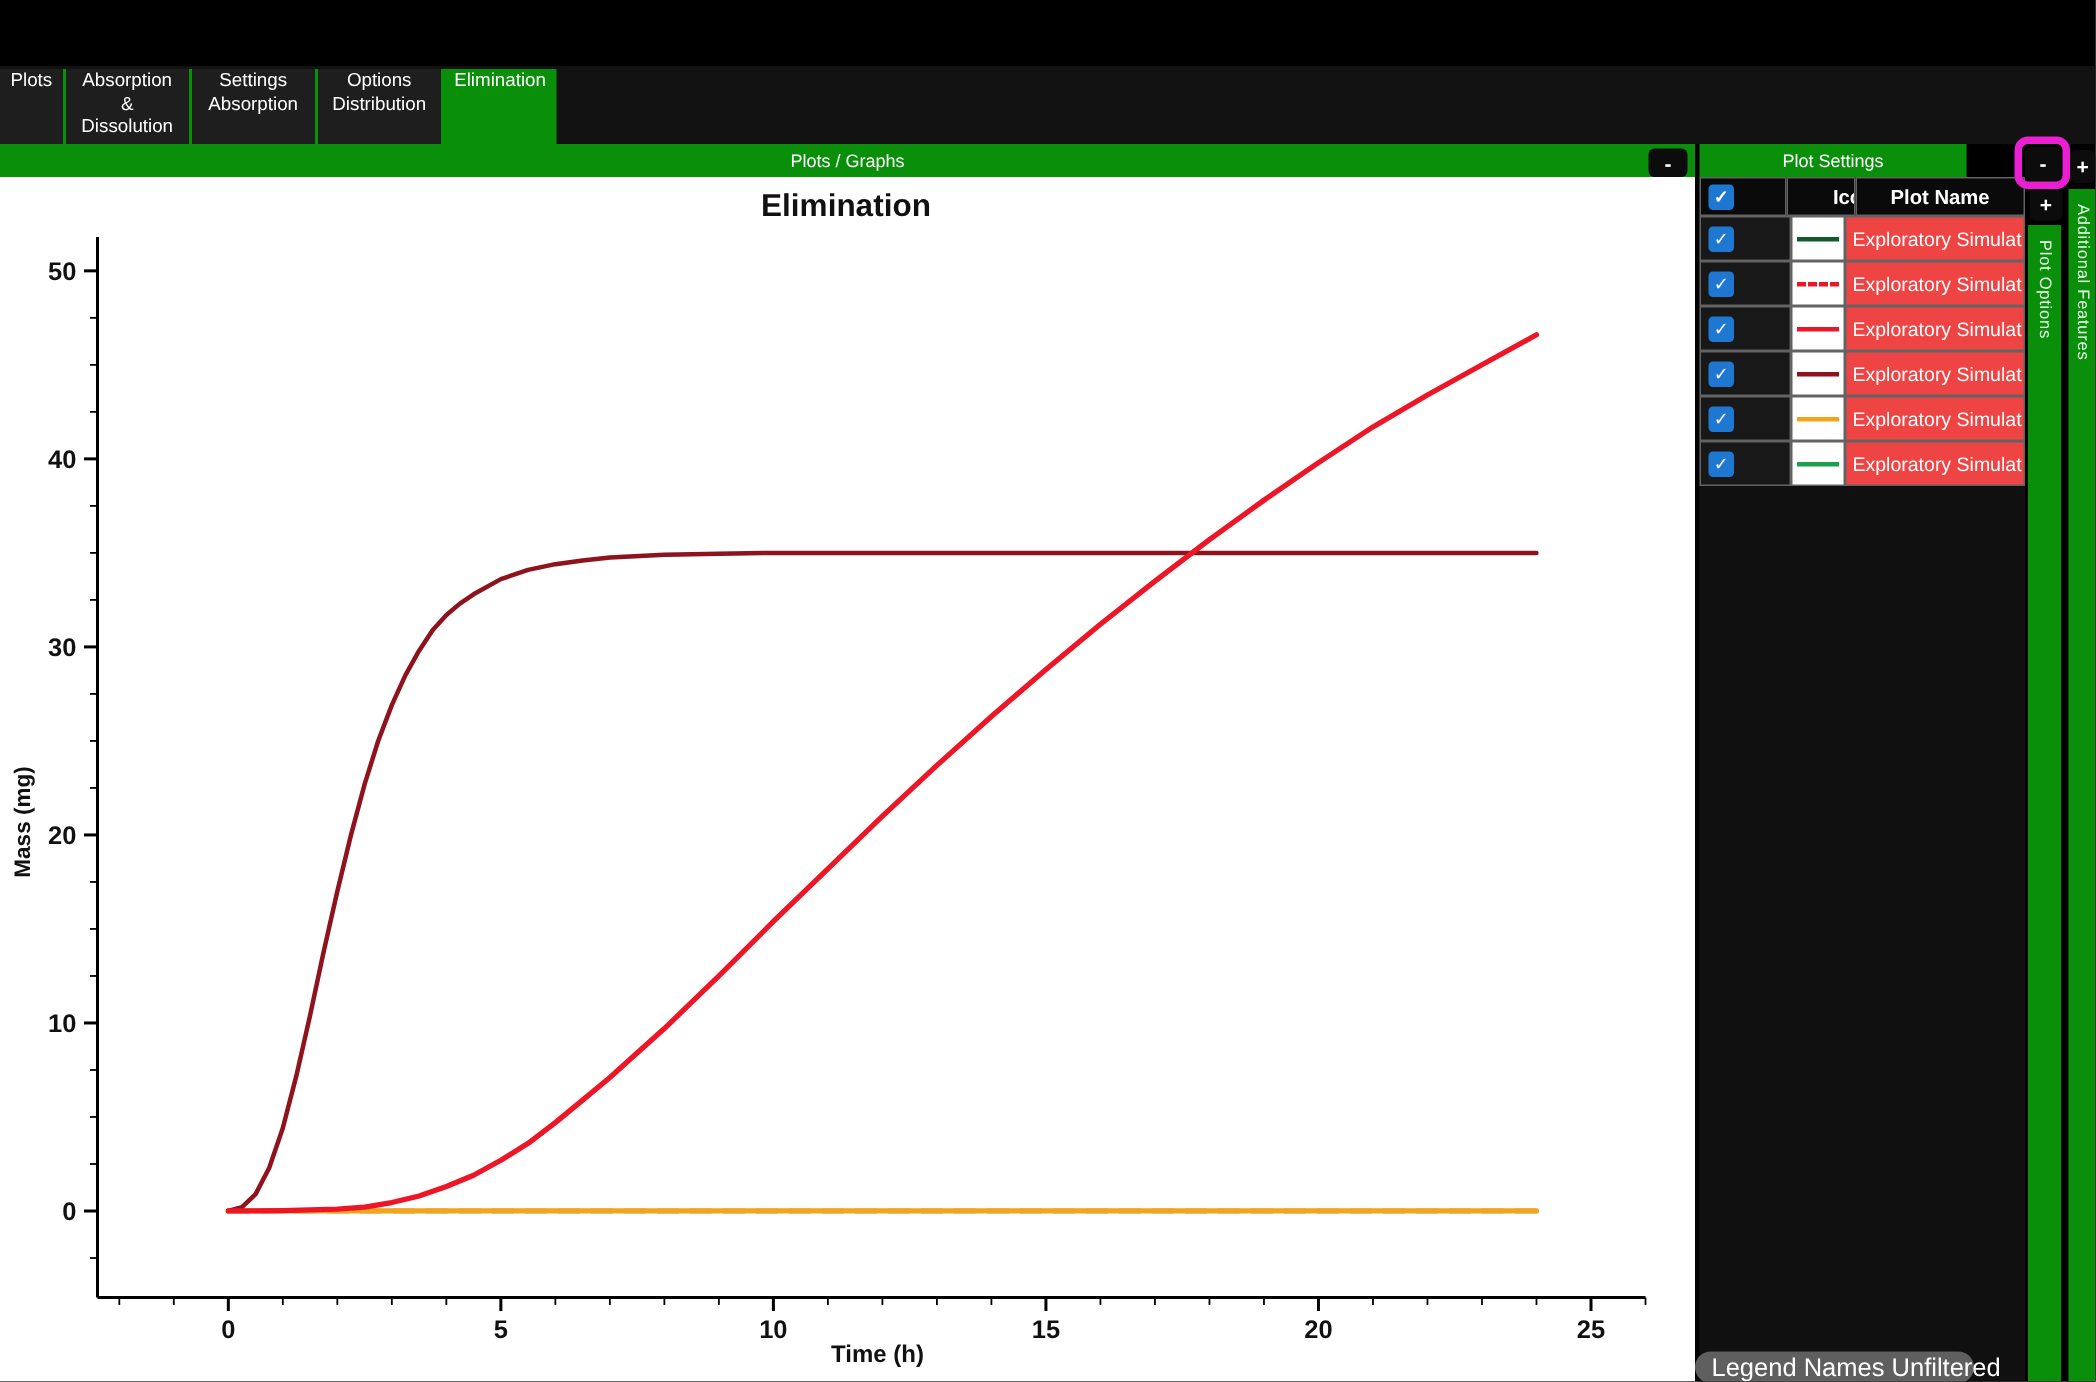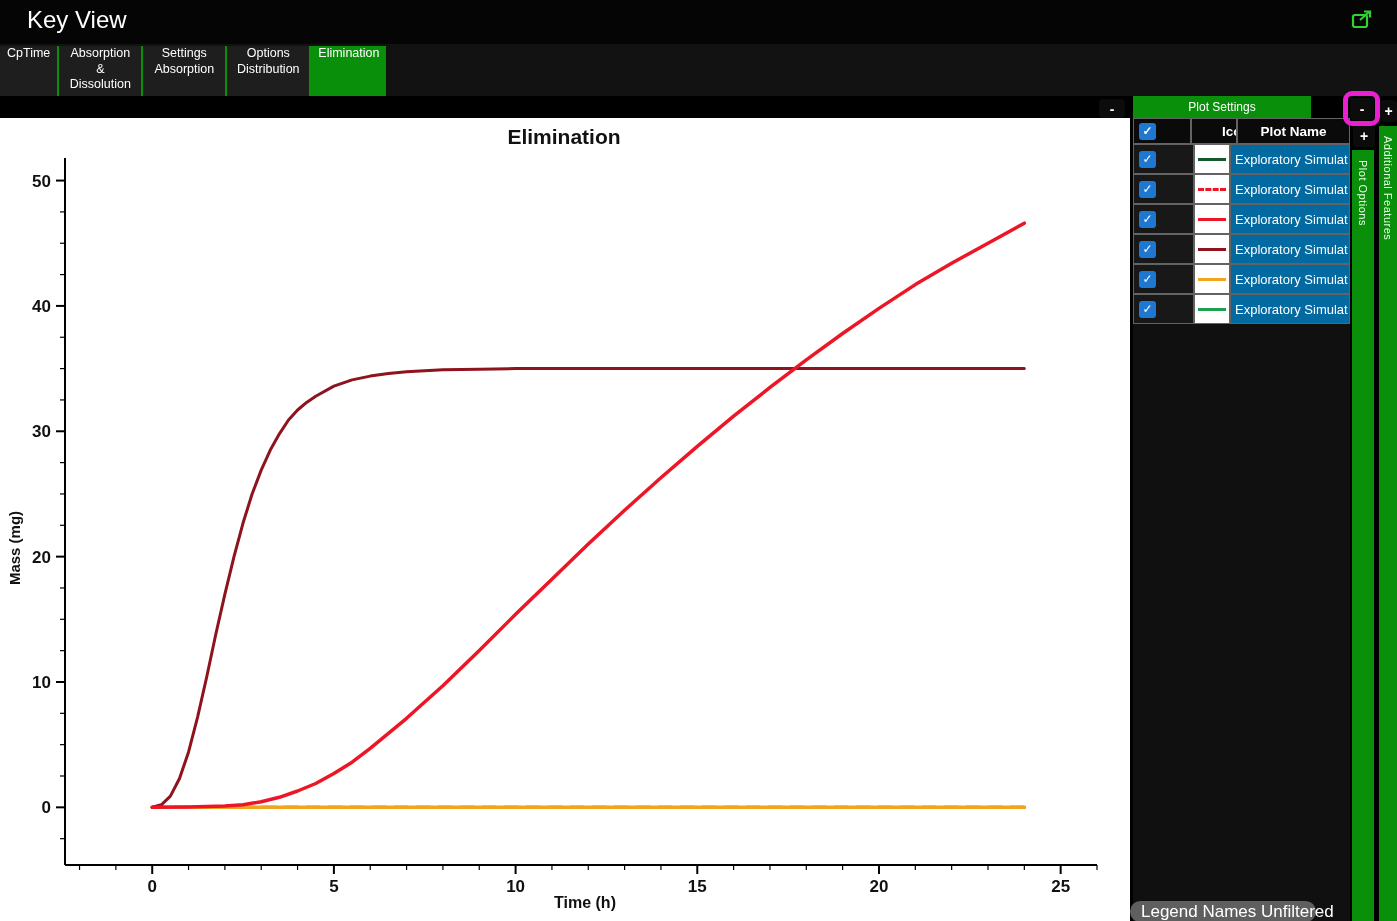--- a/index.html
+++ b/index.html
@@ -35,21 +35,21 @@
   .chart-area { position:absolute; left:0; top:118px; width:1130px; height:803px; background:#fff; }
 
   
   .right-panel { position:absolute; left:1133px; top:118px; width:217px; height:803px; background:#101010; }
 
   .plot-table { position:absolute; left:0; top:0; width:217px; border-collapse:collapse; }
   .t-row { display:flex; }
   .t-cell { border:1px solid #636363; display:flex; align-items:center; overflow:hidden; }
   .c-check { width:61px; background:#181818; justify-content:flex-start; padding-left:5px; }
   .c-icon  { width:36px; background:#fff; justify-content:center; }
-  .c-name  { width:120px; background:#0369a1; color:#fff; font-size:13px; padding-left:4px; white-space:nowrap; }
+  .c-name  { width:120px; background:#ef4444; color:#fff; font-size:13px; padding-left:4px; white-space:nowrap; }
   .t-head .t-cell { background:#0a0a0a; color:#fff; font-weight:bold; font-size:13.5px; height:26px; }
   .t-head .c-icon { background:#0a0a0a; justify-content:center;padding-left:44px; }
   .t-head .c-name { background:#0a0a0a; justify-content:center; padding-left:0; }
   .t-body .t-cell { height:30px; }
   .checkbox { width:17px; height:17px; background:#1e78d2; border-radius:3px; color:#fff;
               font-size:12px; display:flex; align-items:center; justify-content:center; cursor:pointer; }
   .icon-line { width:28px; height:0; }
 
   
   .toggle-pill { position:absolute; left:-3px; top:783px; width:186px; height:21px; background:#5f5f5f;
@@ -66,49 +66,42 @@
 
   
   .highlight-box { position:absolute; left:1343px; top:91px; width:37px; height:35px;
                    border:5px solid #ea1fd2; border-radius:9px; pointer-events:none; z-index:50; }
 </style>
 </head>
 <body>
 
 <div id="app">
 
-  <div class="titlebar">
-    <h1>Key View</h1>
-    <button class="export-btn">
-      <svg width="24" height="22" viewBox="0 0 24 22">
-        <rect x="2" y="6" width="14" height="12" rx="2" fill="none" stroke="#2ed32e" stroke-width="2.2"></rect>
-        <path d="M9 11 L18 3" fill="none" stroke="#2ed32e" stroke-width="2.2"></path>
-        <path d="M13 2.5 h6 v6" fill="none" stroke="#2ed32e" stroke-width="2.2"></path>
-      </svg>
-    </button>
-  </div>
 
   <div class="tabbar" id="tabbar">
       <div class="tab">
-        <span>CpTime</span>
+        <span>Plots</span>
       </div>
       <div class="tab">
         <span>Absorption &amp; Dissolution</span>
       </div>
       <div class="tab">
         <span>Settings Absorption</span>
       </div>
       <div class="tab">
         <span>Options Distribution</span>
       </div>
       <div class="tab active">
         <span>Elimination</span>
       </div>
     </div>
 
+  <div class="section-bar bar-plots">
+    <span>Plots / Graphs</span>
+  </div>
   <button class="sq-btn" style="left:1099px; top:99px; width:26px; height:19px;">-</button>
 
   <div class="chart-area">
     <svg id="chart" width="1130" height="803" viewBox="0 0 1130 803">
         <text x="564" y="26" text-anchor="middle" font-size="21" font-weight="bold" fill="#111">Elimination</text>
         <text x="585" y="790" text-anchor="middle" font-size="16" font-weight="bold" fill="#111">Time (h)</text>
         <text x="20" y="430" text-anchor="middle" font-size="15" font-weight="bold" fill="#111" transform="rotate(-90 20 430)">Mass (mg)</text>
         <line x1="65" y1="40" x2="65" y2="747" stroke="#000" stroke-width="2"></line>
         <line x1="65" y1="747" x2="1097" y2="747" stroke="#000" stroke-width="2"></line>
         <line x1="79.53521126760563" y1="747" x2="79.53521126760563" y2="752" stroke="#000" stroke-width="1.2"></line>

